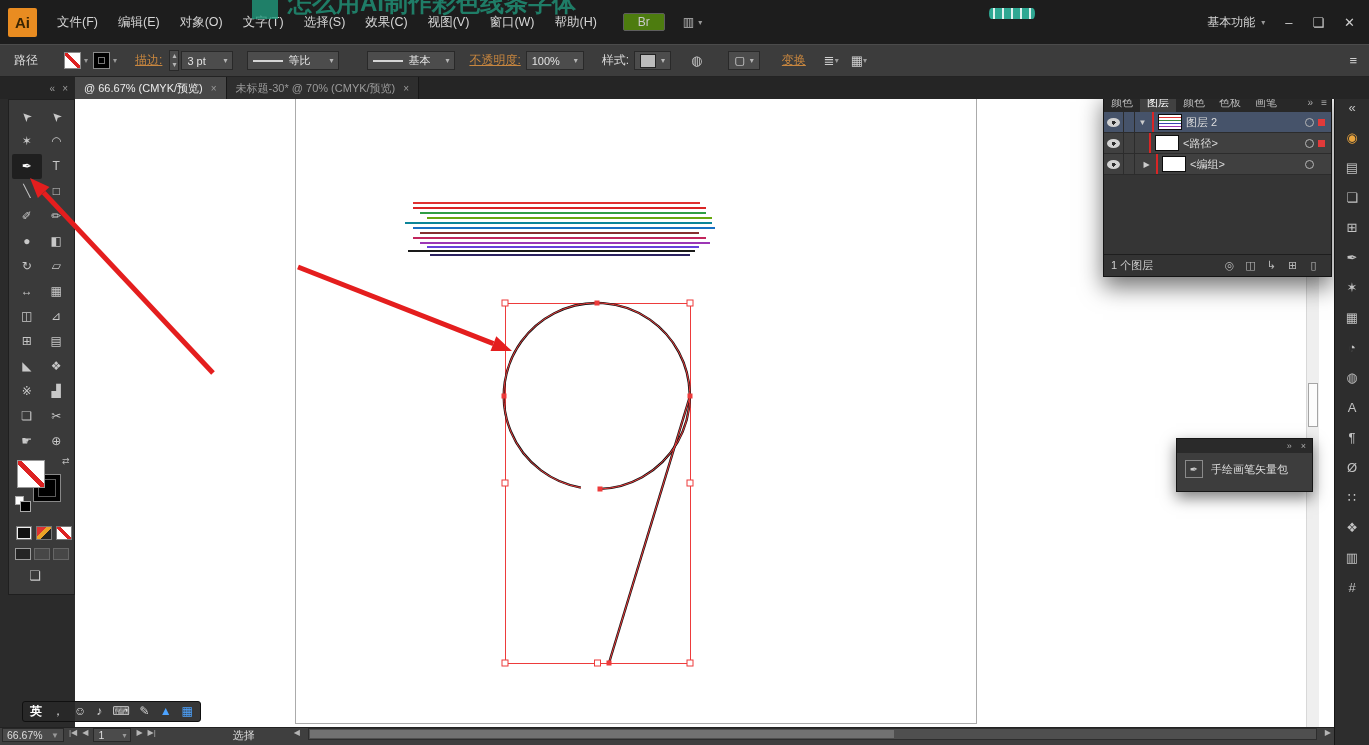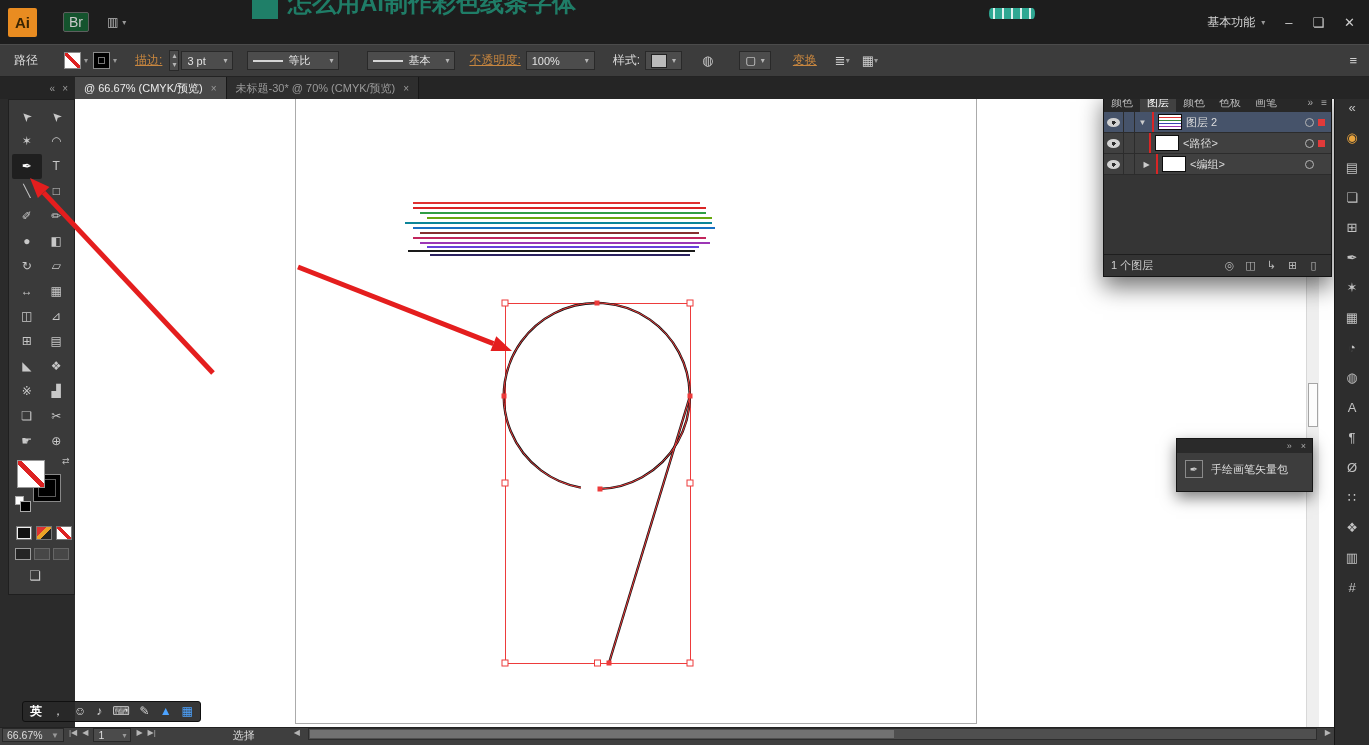--- a/index.html
+++ b/index.html
@@ -2,21 +2,21 @@
 <html><head>
 <meta charset="utf-8">
 <style>
 *{margin:0;padding:0;box-sizing:border-box;font-family:"Liberation Sans","DejaVu Sans",sans-serif}
 html,body{width:1369px;height:745px;overflow:hidden;background:#1e1e1e}
 #app{position:relative;width:1369px;height:745px;overflow:hidden;background:#2b2b2b}
 
 .menubar{position:absolute;top:0;left:0;right:0;height:44px;background:#1d1d1d;display:flex;align-items:center;z-index:40}
 .logo{width:29px;height:29px;margin:0 10px 0 8px;background:#e98c21;color:#3a2503;font-weight:bold;font-size:15px;display:flex;align-items:center;justify-content:center;border-radius:2px;flex:none}
 .menu-item{color:#d6d6d6;font-size:12.5px;padding:0 10px;line-height:44px;white-space:nowrap;cursor:default}
-.br-btn{color:#c9c9c9;border:1px solid #5e5e5e;font-size:14px;padding:1px 5px;margin-left:16px;border-radius:2px;background:#14532d}
+.br-btn{color:#c9c9c9;border:1px solid #5e5e5e;font-size:12px;padding:1px 14px;margin-left:16px;border-radius:2px;background:#4d7c0f}
 .ws-icon{margin-left:18px;color:#bbb;font-size:12px;letter-spacing:1px}
 .mb-right{margin-left:auto;display:flex;align-items:center;gap:20px;padding-right:14px}
 .workspace-btn{color:#d6d6d6;font-size:12px;display:flex;align-items:center;gap:6px}
 .workspace-btn .caret{font-size:8px;color:#999}
 #win-buttons{display:flex;gap:20px;color:#cfcfcf;font-size:13px}
 .winbtn{cursor:default}
 
 .overlay-title{position:absolute;left:252px;top:-13px;z-index:55;display:flex;gap:10px;align-items:flex-end;color:rgba(32,153,124,.78);font-size:24px;font-weight:bold;pointer-events:none;white-space:nowrap}
 .ot-box{width:26px;height:21px;background:rgba(32,153,124,.8);flex:none}
 .progress-pill{position:absolute;left:984px;top:6px;width:56px;height:15px;border-radius:8px;background:#2fa893;z-index:55;background-image:repeating-linear-gradient(90deg,rgba(255,255,255,.85) 0 2px,rgba(255,255,255,0) 2px 9px);background-clip:content-box;padding:2px 5px}
@@ -128,20 +128,31 @@
 <div id="app">
 
   <div class="overlay-title">
     <span class="ot-box"></span>
     <span>怎么用AI制作彩色线条字体</span>
   </div>
   <div class="progress-pill"></div>
 
   <div class="menubar">
     <div class="logo">Ai</div>
+    <div id="menu-list" style="display:flex">
+        <span class="menu-item">文件(F)</span>
+        <span class="menu-item">编辑(E)</span>
+        <span class="menu-item">对象(O)</span>
+        <span class="menu-item">文字(T)</span>
+        <span class="menu-item">选择(S)</span>
+        <span class="menu-item">效果(C)</span>
+        <span class="menu-item">视图(V)</span>
+        <span class="menu-item">窗口(W)</span>
+        <span class="menu-item">帮助(H)</span>
+      </div>
     <span class="br-btn">Br</span>
     <span class="ws-icon">▥</span>
     <span class="caret" style="margin-left:3px">▾</span>
     <div class="mb-right">
       <span class="workspace-btn">
         <span>基本功能</span>
         <span class="caret">▾</span>
       </span>
       <div id="win-buttons">
           <span class="winbtn">–</span>
@@ -174,21 +185,21 @@
       <span class="profline"></span>
       <span>等比</span>
         <span class="caret" style="margin-left:auto">▾</span>
     </span>
     <span class="cb-select" style="margin-left:28px;width:88px">
       <span class="profline"></span>
       <span>基本</span>
         <span class="caret" style="margin-left:auto">▾</span>
     </span>
     <a class="cb-link" style="margin-left:14px">不透明度:</a>
-    <span class="cb-select" style="margin-left:5px;width:69px">
+    <span class="cb-select" style="margin-left:5px;width:58px">
       <span>100%</span>
         <span class="caret" style="margin-left:auto">▾</span>
     </span>
     <span class="cb-label" style="margin-left:18px">样式:</span>
     <span class="cb-select" style="margin-left:5px">
       <span class="style-swatch"></span>
         <span class="caret">▾</span>
     </span>
     <span class="cb-icon" style="margin-left:20px">◍</span>
     <span class="cb-select" style="margin-left:26px">

